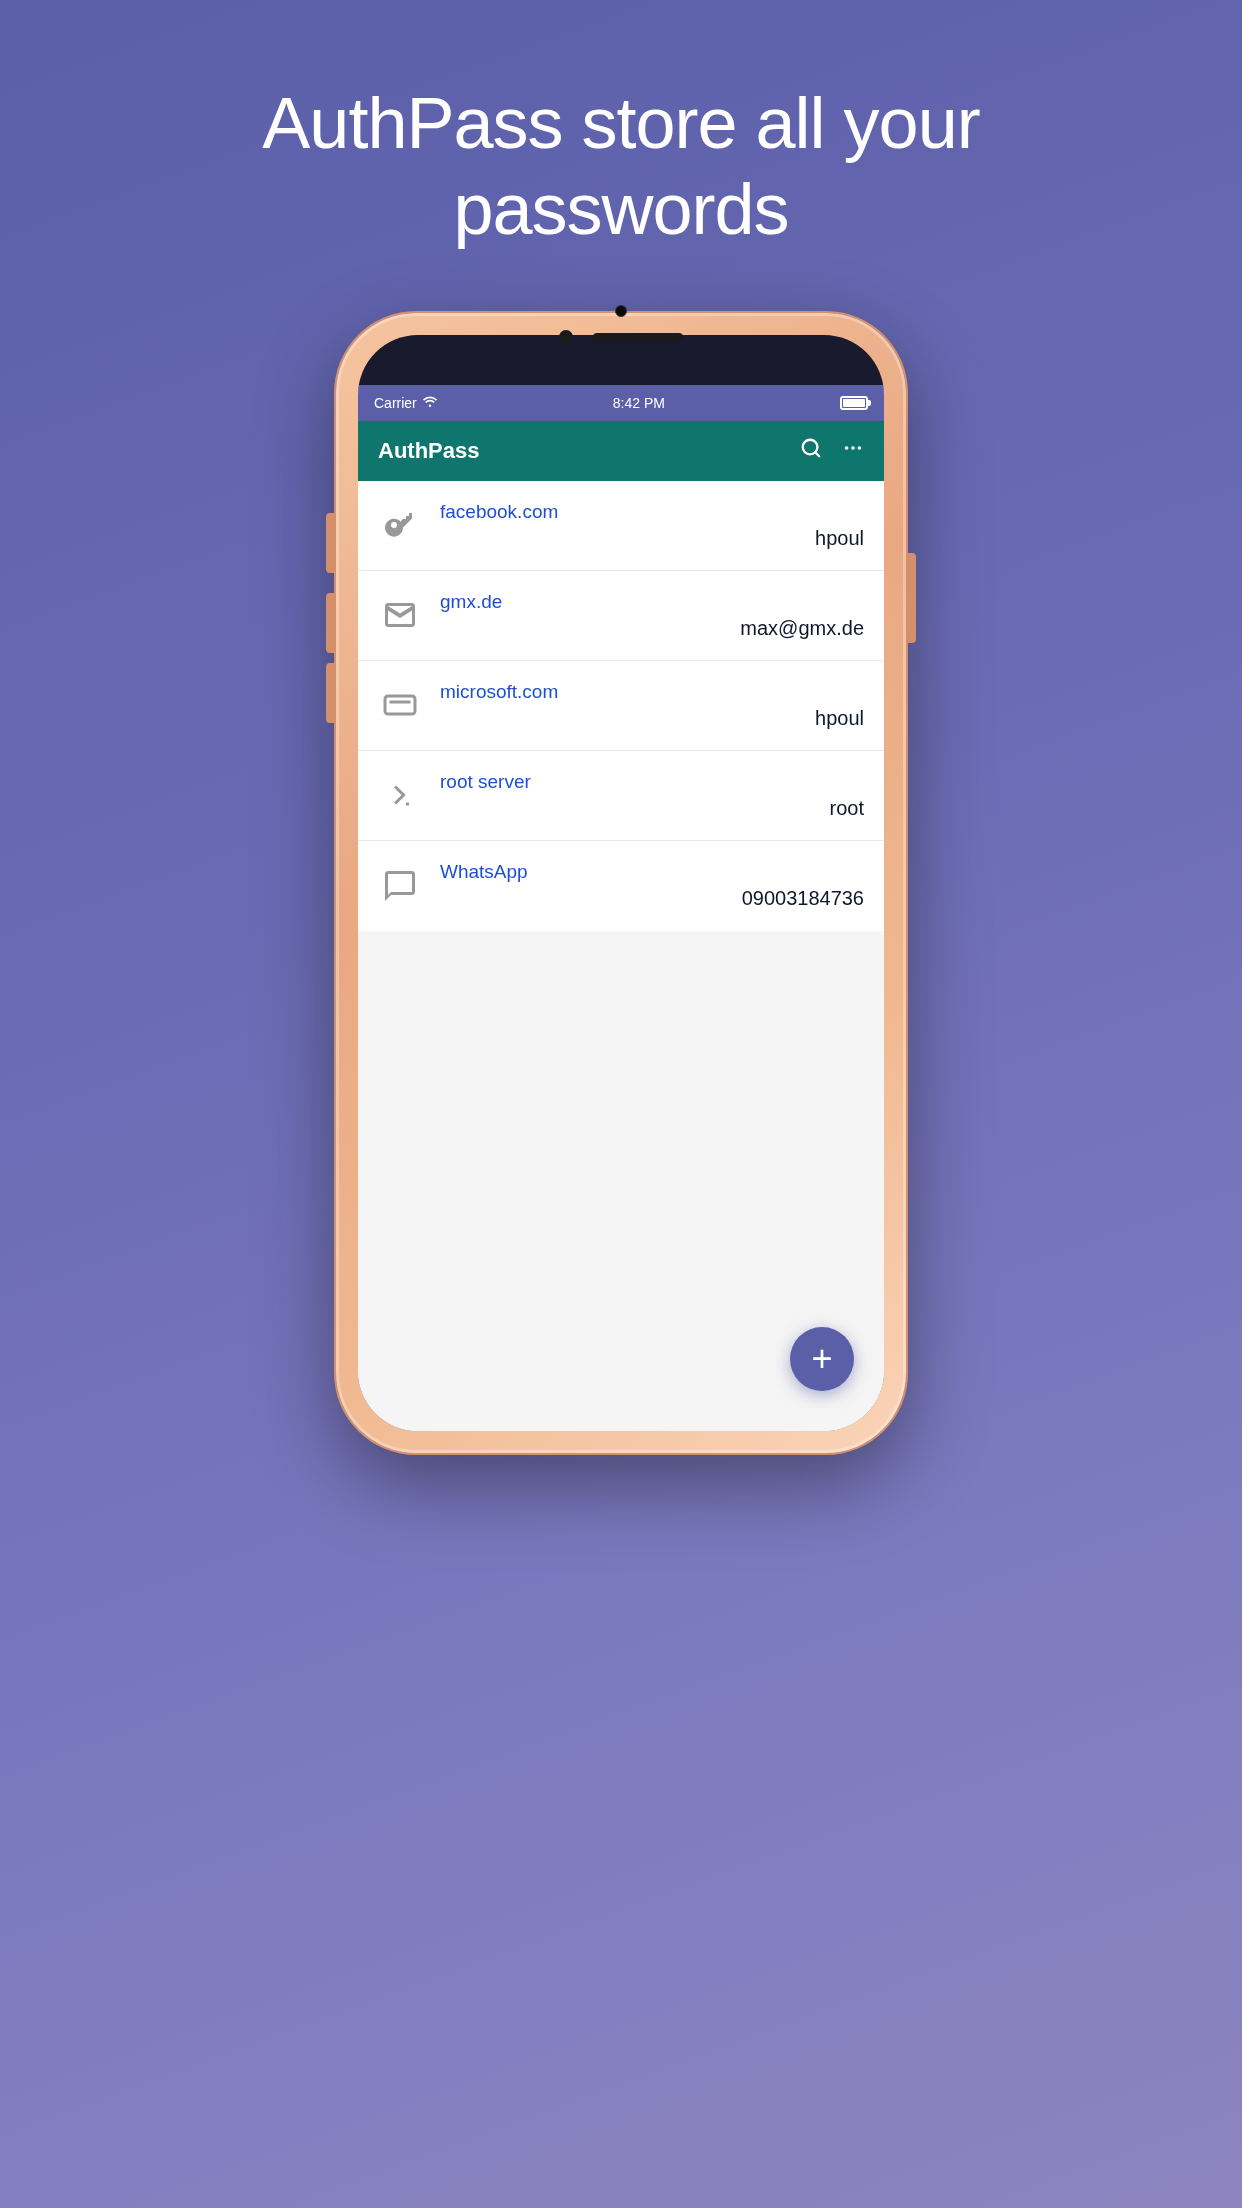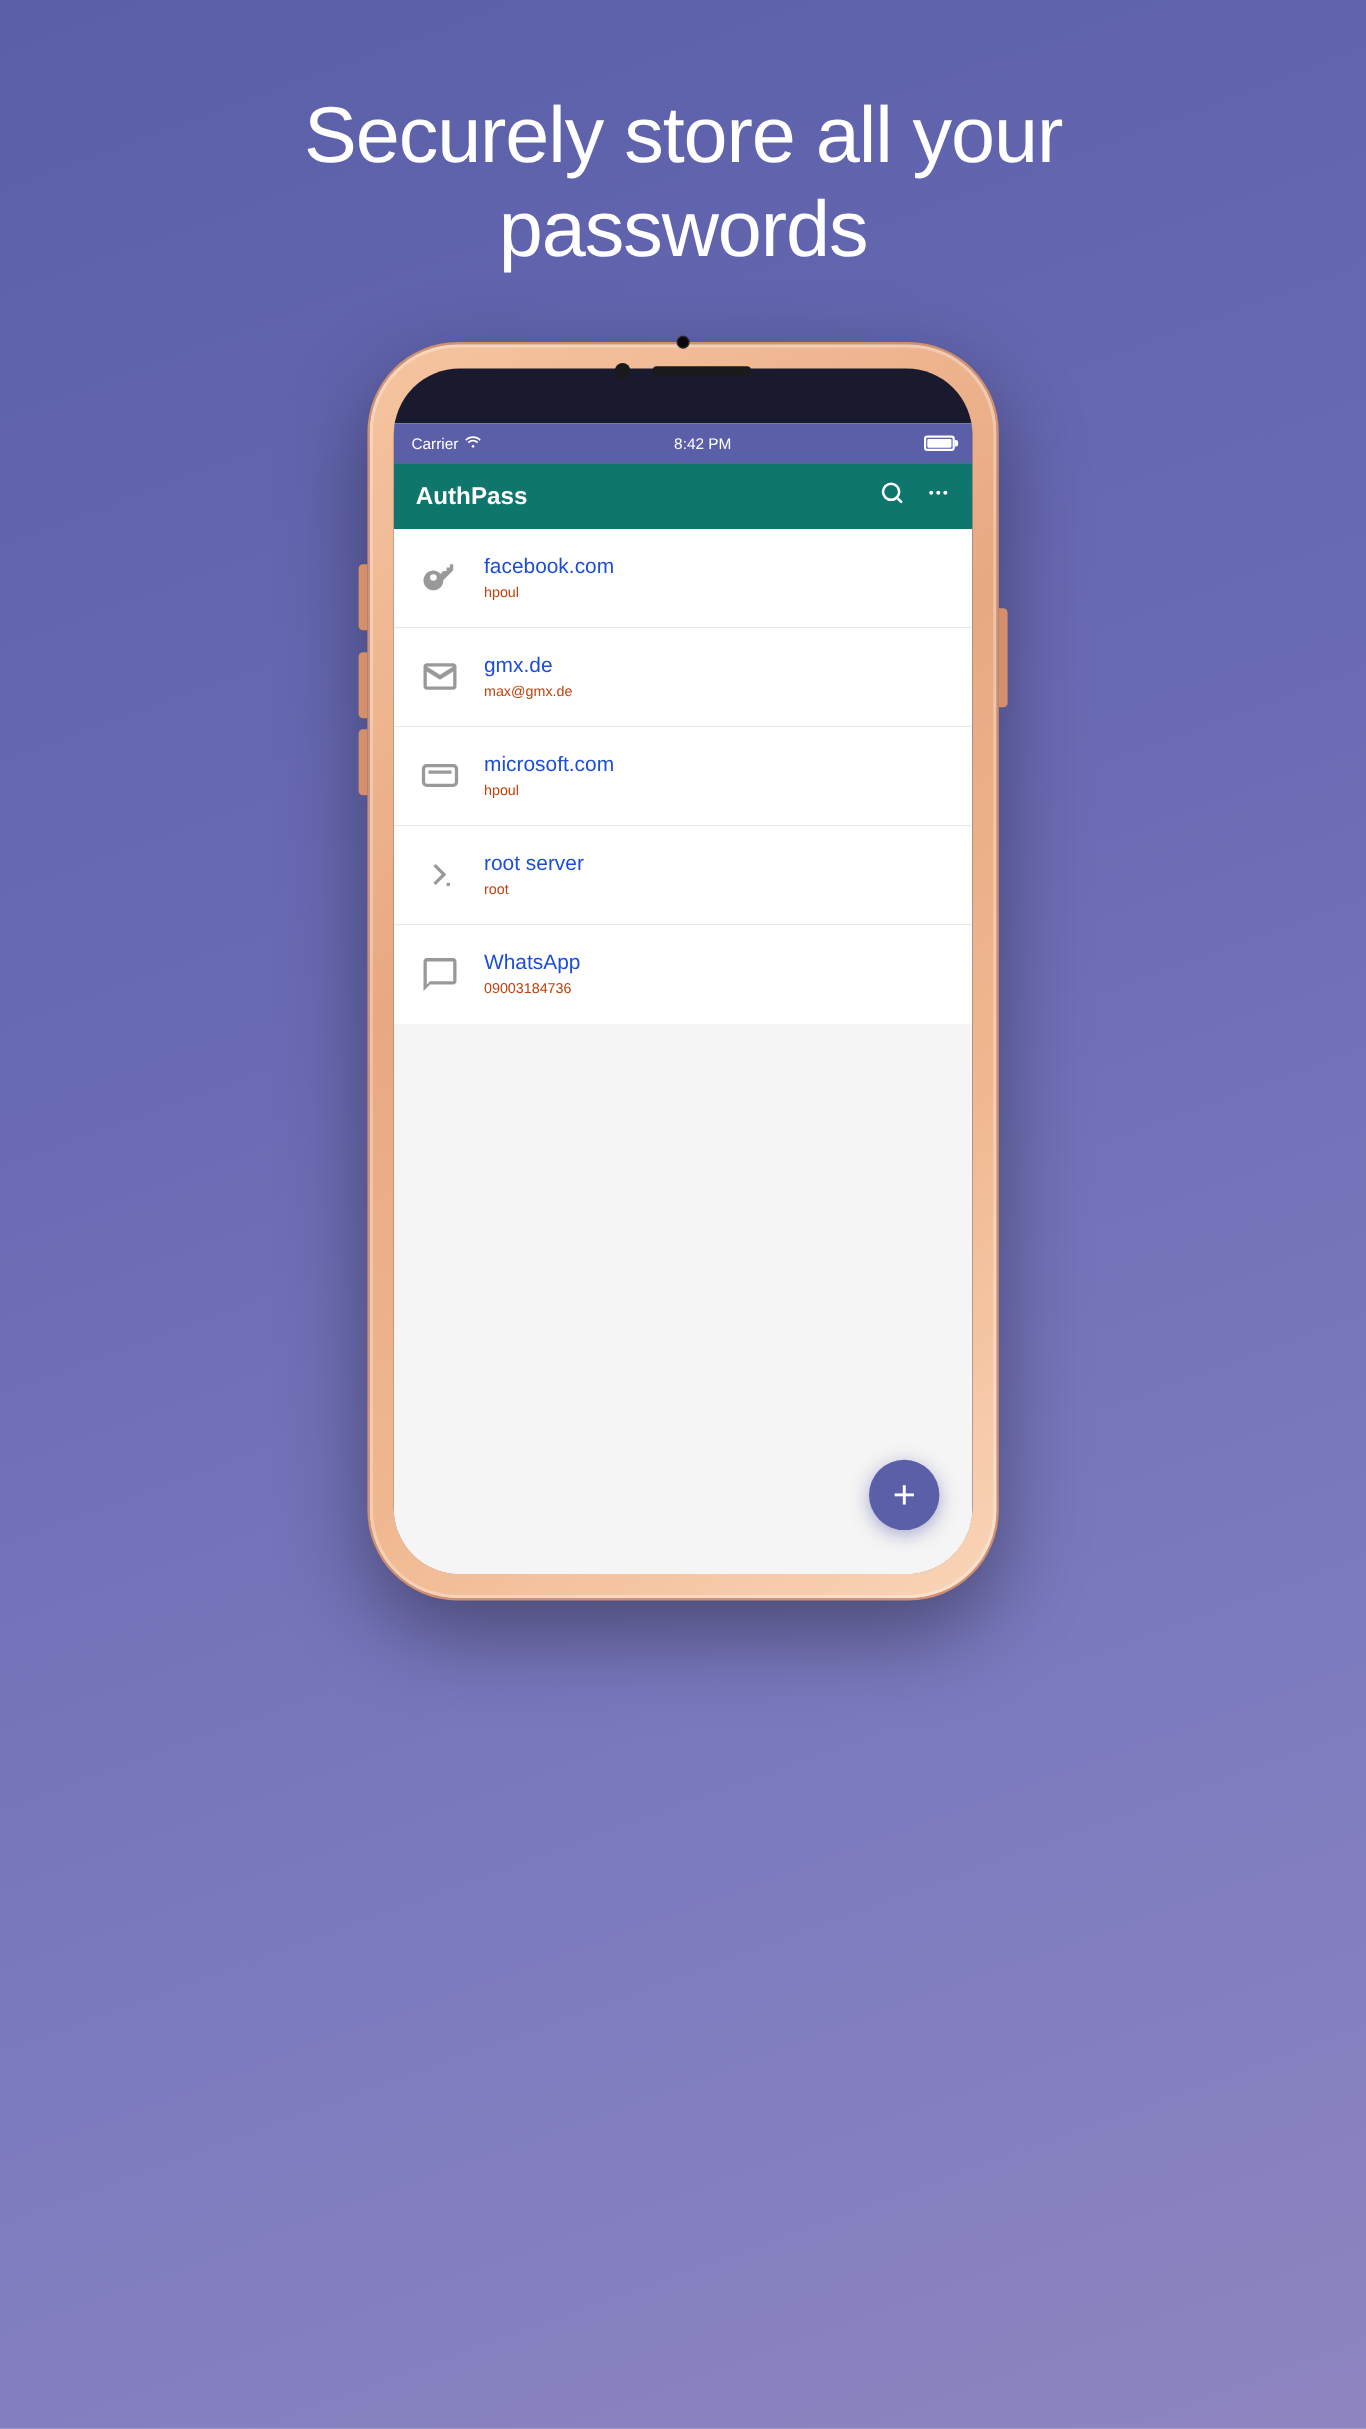--- a/index.html
+++ b/index.html
@@ -261,22 +261,23 @@
     .item-text {
       flex: 1;
     }
     .item-title {
       font-size: 19px;
       color: #1d4ed8;
       font-weight: 400;
       margin-bottom: 4px;
     }
     .item-subtitle {
-      font-size: 13px;
-      color: #c2410c;
+      font-size: 20px;
+      color: #0f172a;
+      text-align: right;
     }
 
     
     .fab-area {
       position: absolute;
       bottom: 40px;
       right: 30px;
     }
     .fab {
       width: 64px;
@@ -289,21 +290,21 @@
       color: white;
       font-size: 36px;
       font-weight: 300;
       box-shadow: 0 4px 16px rgba(90,95,168,0.5);
       cursor: pointer;
     }
   </style>
 </head>
 <body>
 
-<h1 class="headline">Securely store all your passwords</h1>
+<h1 class="headline">AuthPass store all your passwords</h1>
 
 <div class="phone-wrapper">
   <div class="phone-shell">
 
     <div class="phone-camera-area">
       <div class="front-camera"></div>
       <div class="camera-dot"></div>
       <div class="speaker-bar"></div>
     </div>
 

